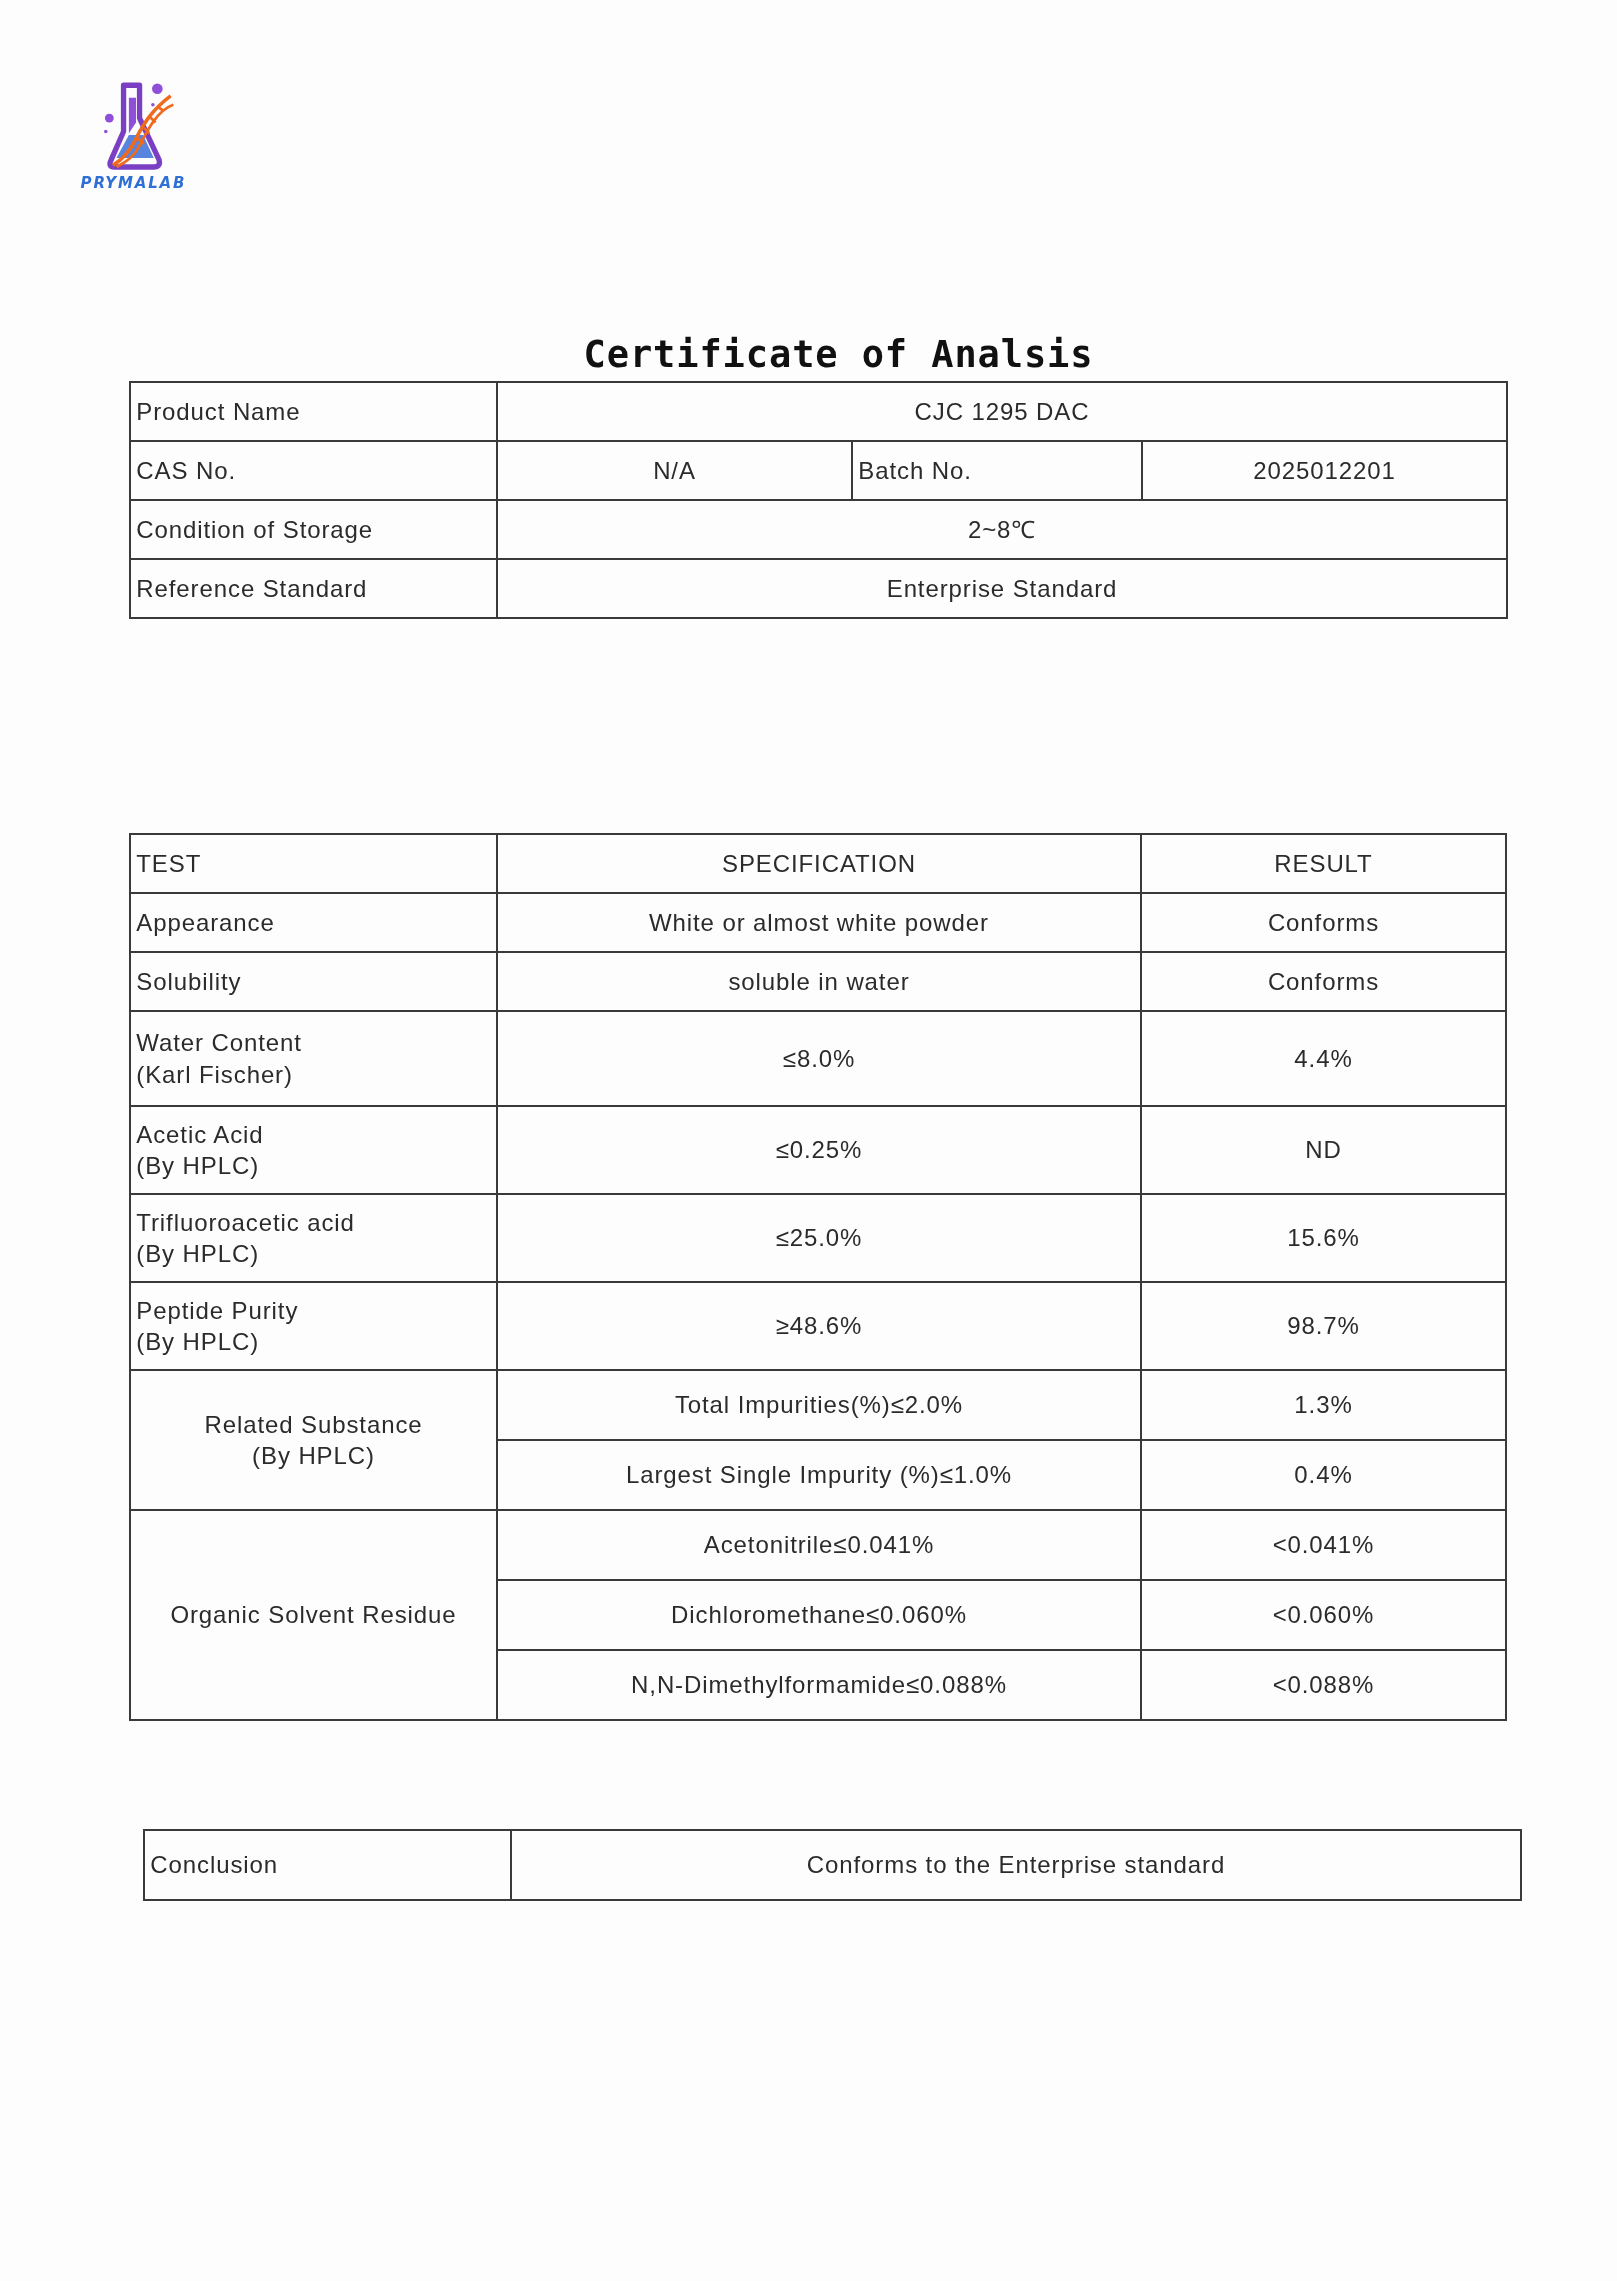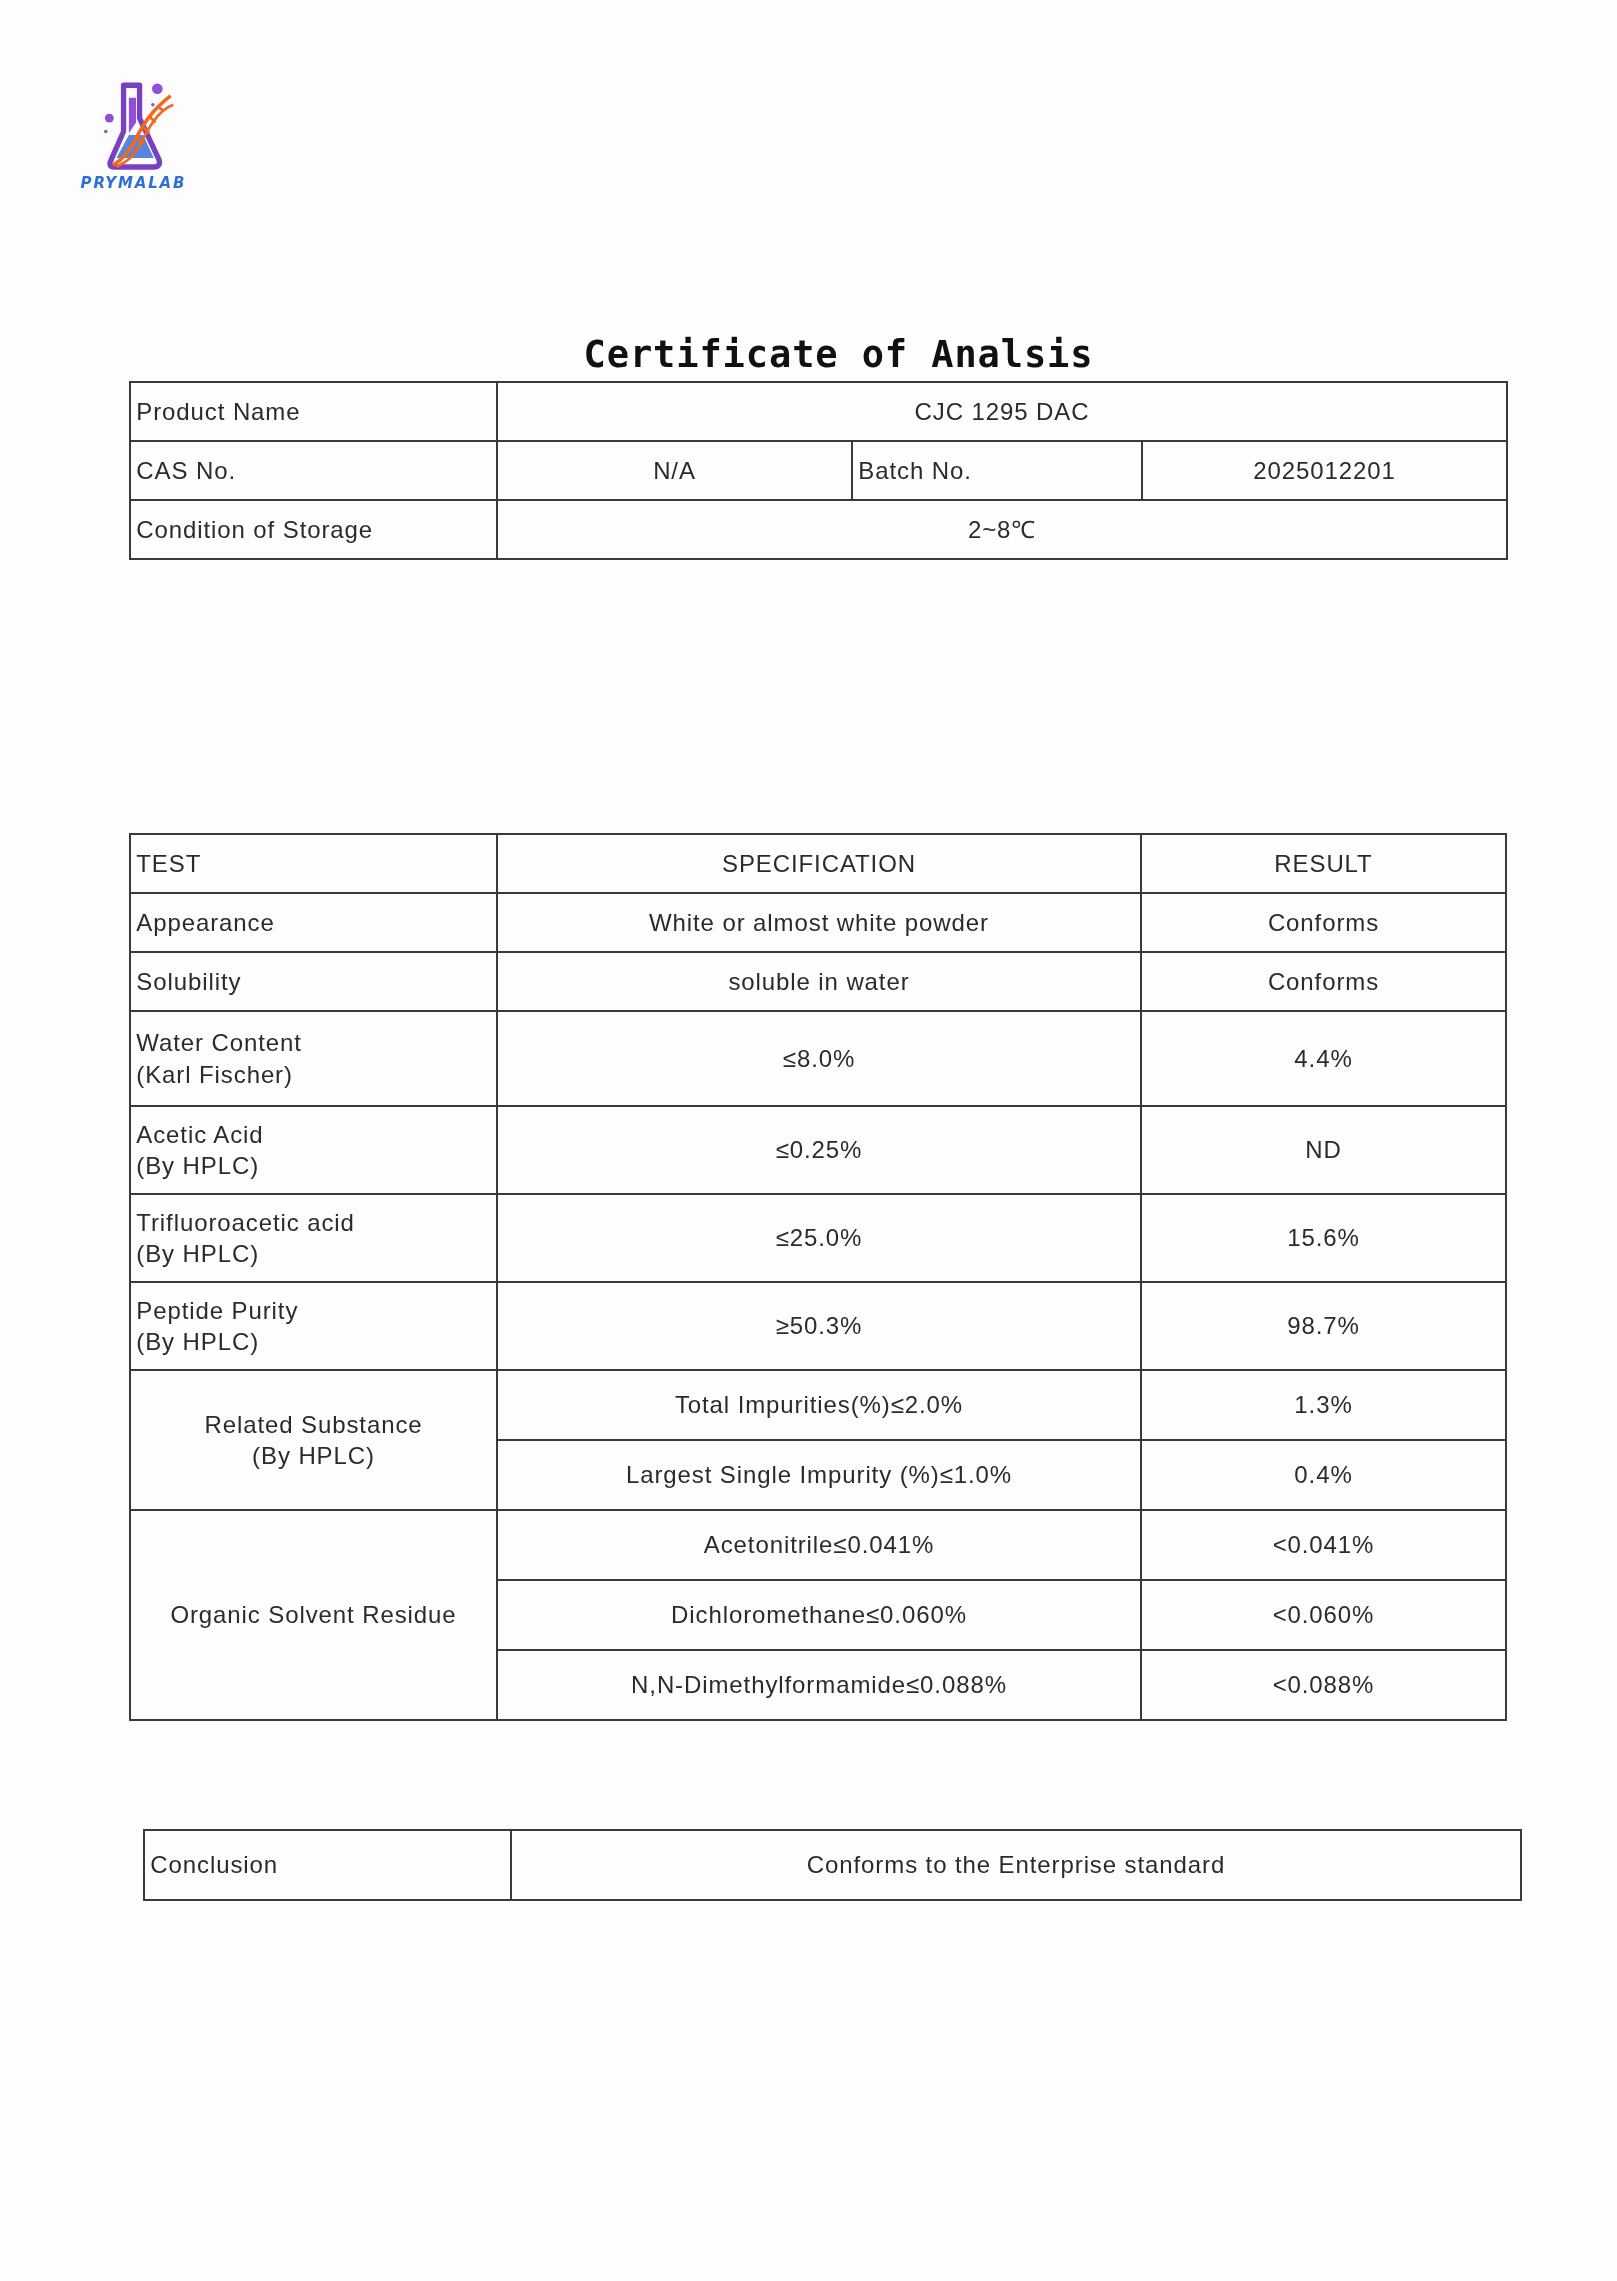--- a/index.html
+++ b/index.html
@@ -77,20 +77,24 @@
   <tr>
     <td class="l">CAS No.</td>
     <td class="c">N/A</td>
     <td class="l">Batch No.</td>
     <td class="c">2025012201</td>
   </tr>
   <tr>
     <td class="l">Condition of Storage</td>
     <td class="c" colspan="3">2~8℃</td>
   </tr>
+  <tr>
+    <td class="l">Reference Standard</td>
+    <td class="c" colspan="3">Enterprise Standard</td>
+  </tr>
 </tbody>
   </table>
 
 <table id="t2">
   <colgroup>
       <col style="width:367px">
       <col style="width:644px">
       <col style="width:365px">
     </colgroup>
   <tbody>
@@ -131,21 +135,21 @@
       <div>(By HPLC)</div>
     </td>
     <td class="c h102">≤25.0%</td>
     <td class="c h102">15.6%</td>
   </tr>
   <tr>
     <td class="l h102">
       <div>Peptide Purity</div>
       <div>(By HPLC)</div>
     </td>
-    <td class="c h102">≥50.3%</td>
+    <td class="c h102">≥48.6%</td>
     <td class="c h102">98.7%</td>
   </tr>
   <tr>
     <td class="c" rowspan="2">
       <div>Related Substance</div>
       <div>(By HPLC)</div>
     </td>
     <td class="c h82">Total Impurities(%)≤2.0%</td>
     <td class="c h82">1.3%</td>
   </tr>

